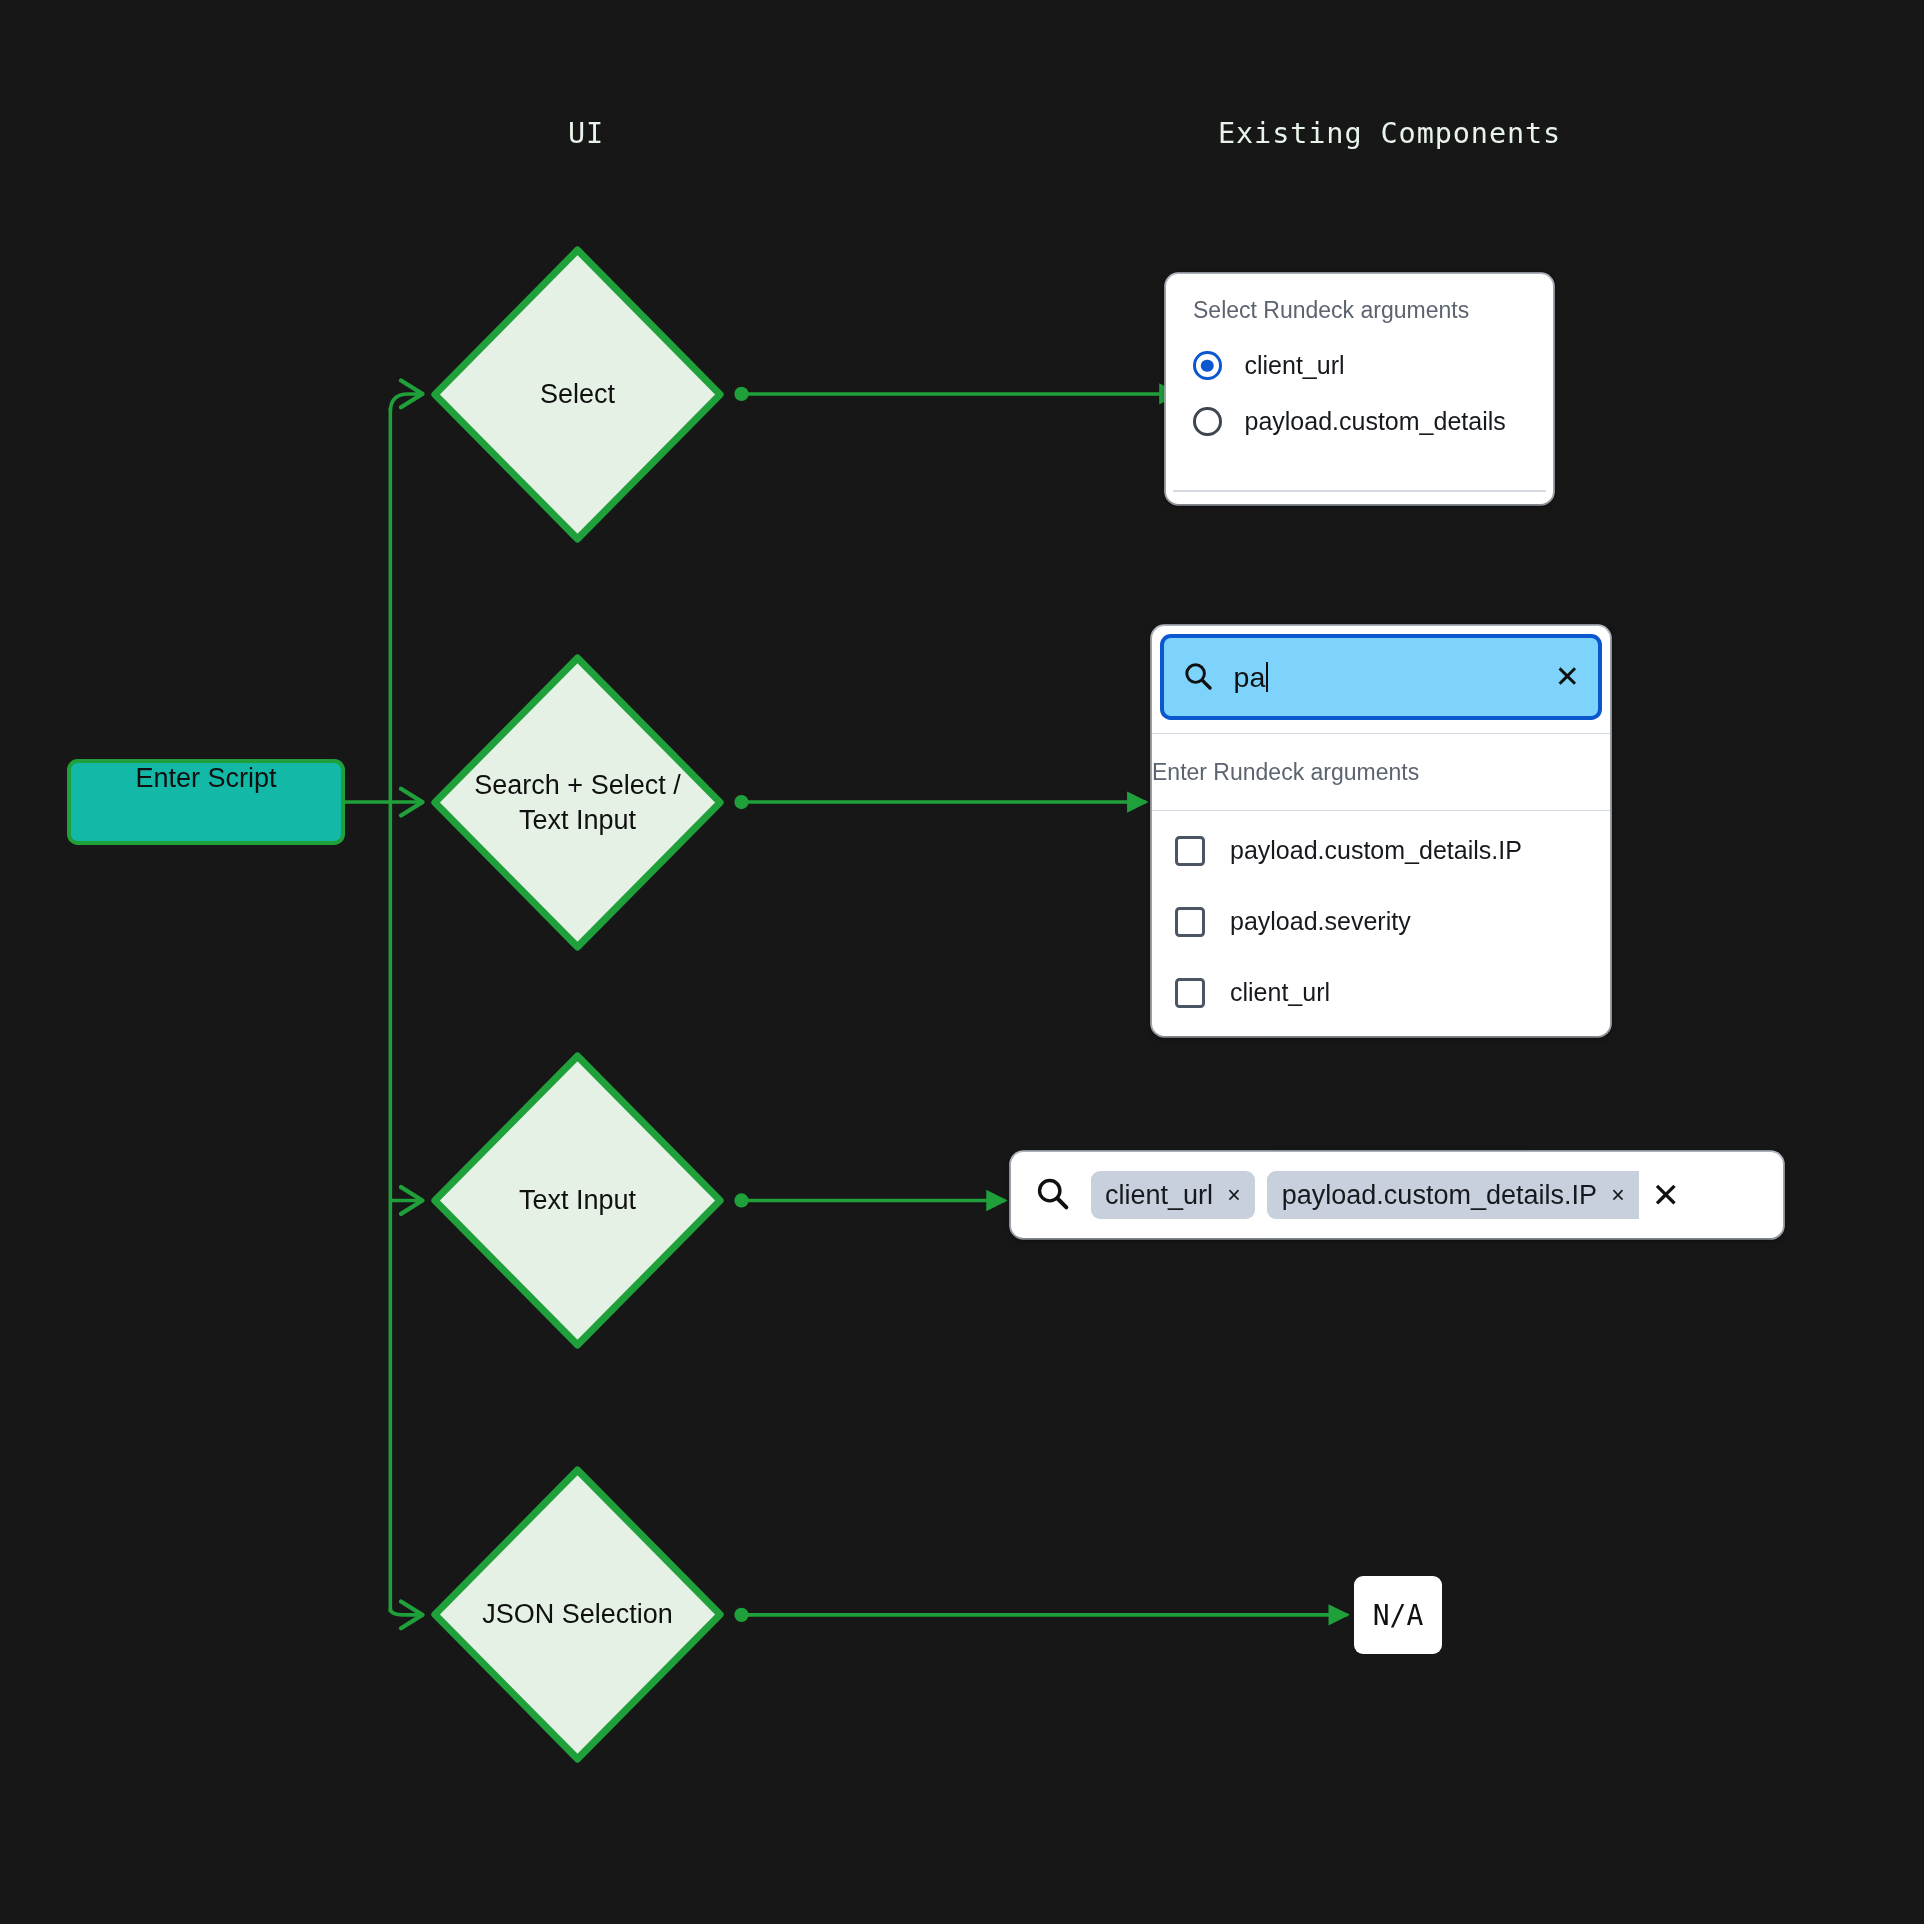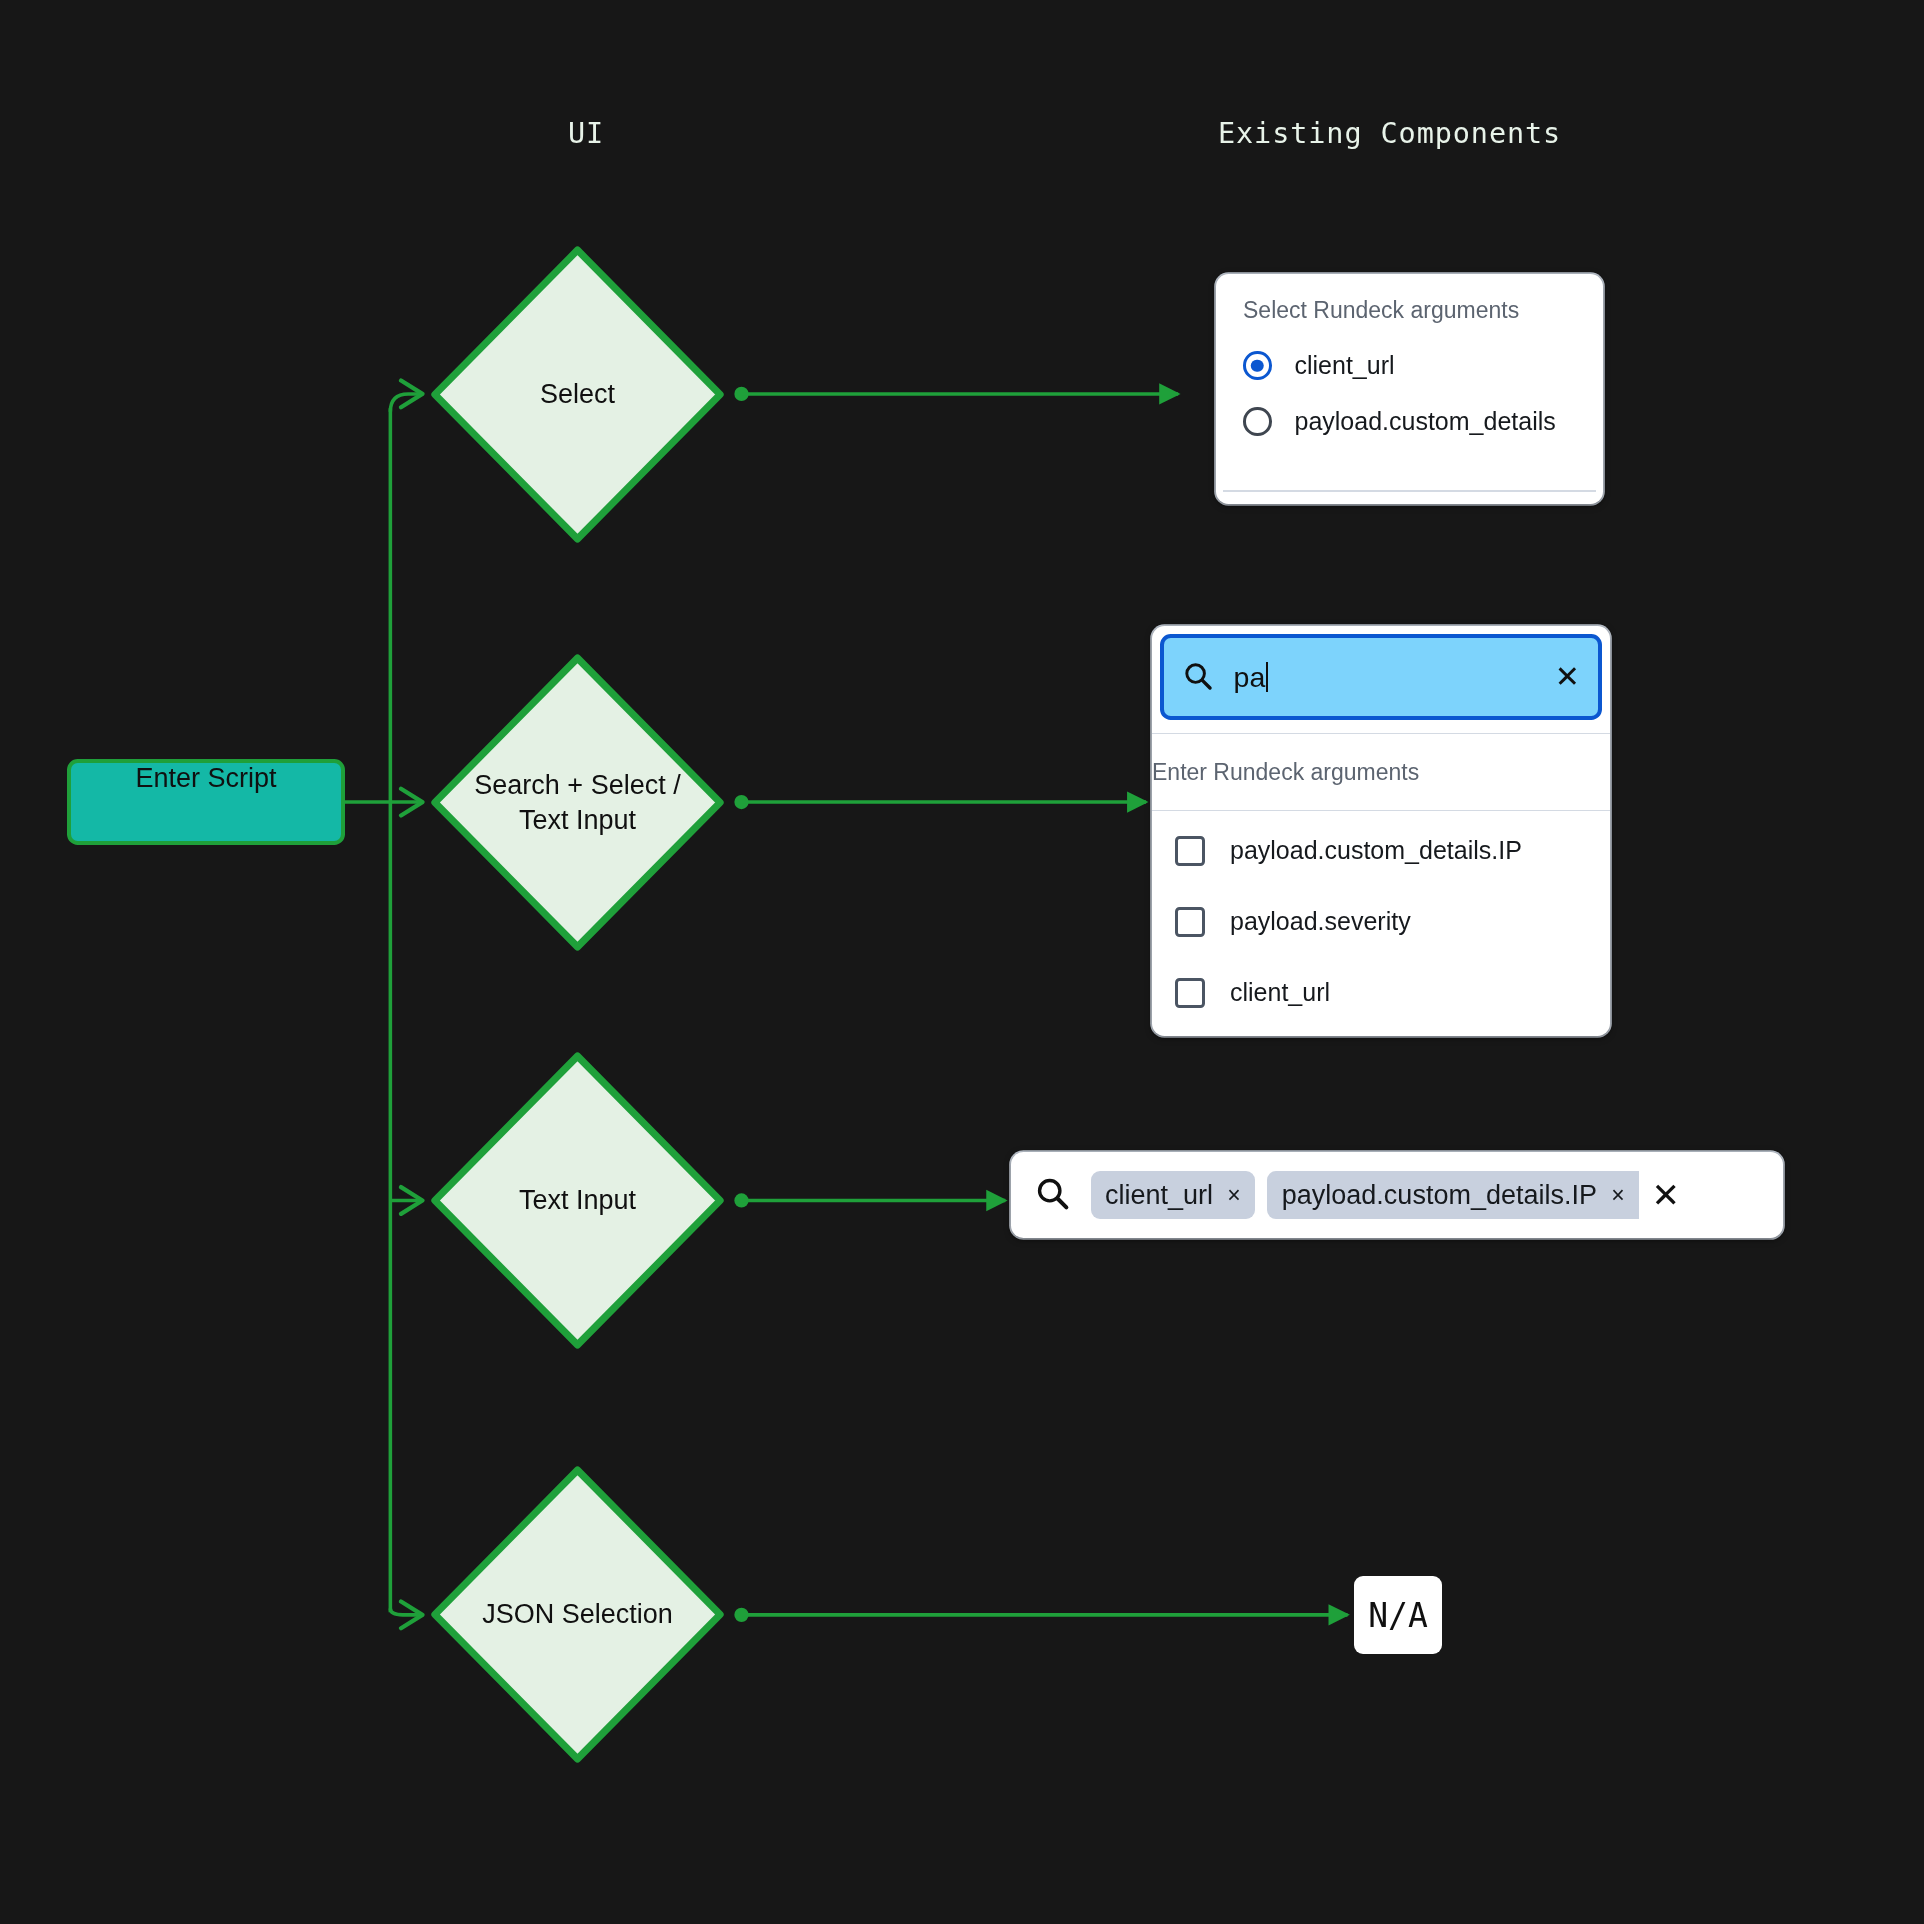--- a/index.html
+++ b/index.html
@@ -80,21 +80,21 @@
   .comp {
     position: absolute;
     box-sizing: border-box;
     background: #ffffff;
     border-radius: 12.5px;
     box-shadow: 0 1.8px 6.2px rgba(0,0,0,0.55), 0 0 0 1.8px #cdd5e0;
   }
 
   
   #comp-radio {
-    left: 1216px; top: 274px; width: 387px; height: 230px;
+    left: 1166px; top: 274px; width: 387px; height: 230px;
     padding: 23px 27px 0 27px;
   }
   #comp-radio .card-title {
     color: #5c6470;
     font-size: 23px;
     margin-bottom: 27px;
   }
   .radio-row {
     display: flex;
     align-items: center;
@@ -229,21 +229,21 @@
   
   #comp-na {
     left: 1354px; top: 1576px; width: 88px; height: 78px;
     border-radius: 9px;
     box-shadow: none;
     display: flex;
     align-items: center;
     justify-content: center;
     color: #101010;
     font-family: "DejaVu Sans Mono", monospace;
-    font-size: 33px;
+    font-size: 28px;
   }
 </style>
 </head>
 <body>
 
 <div id="canvas">
 
   <div class="col-header" id="hdr-ui">UI</div>
   <div class="col-header" id="hdr-exist">Existing Components</div>
 

